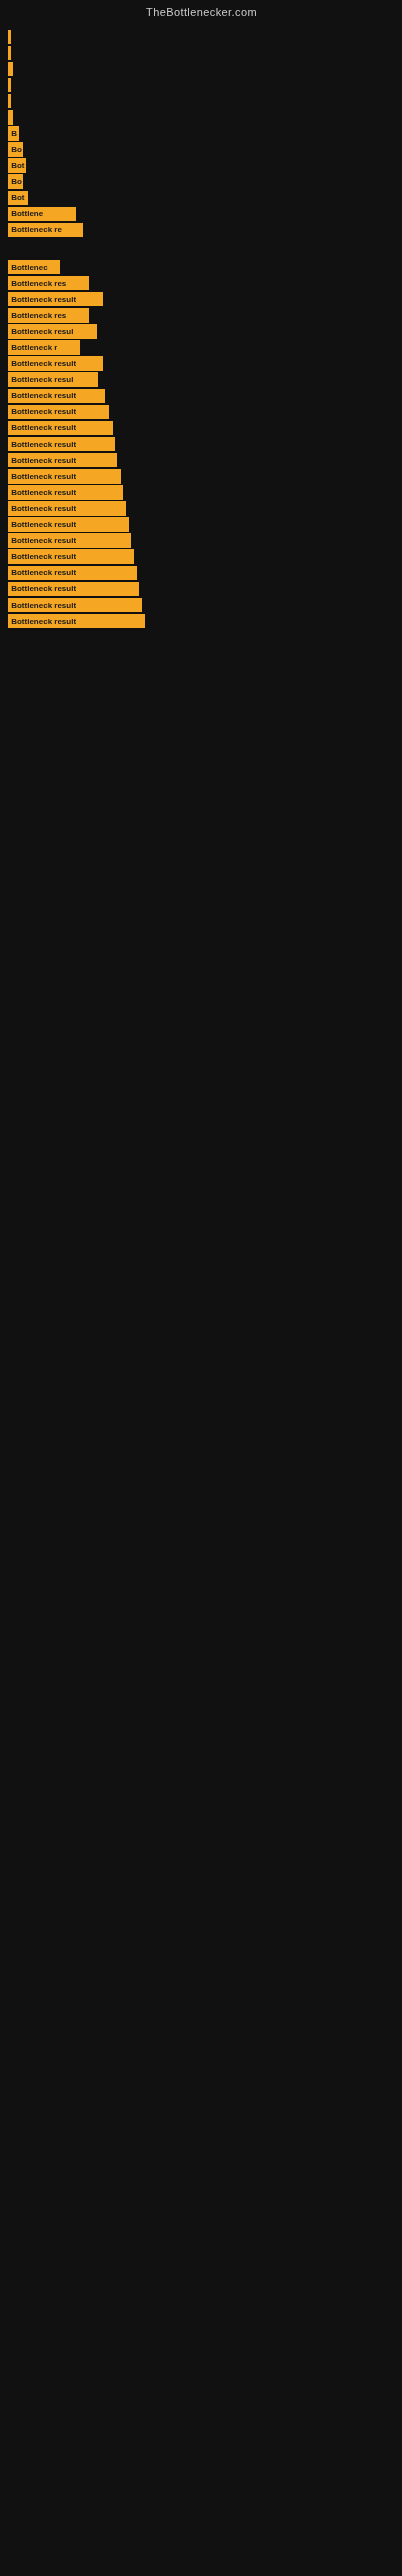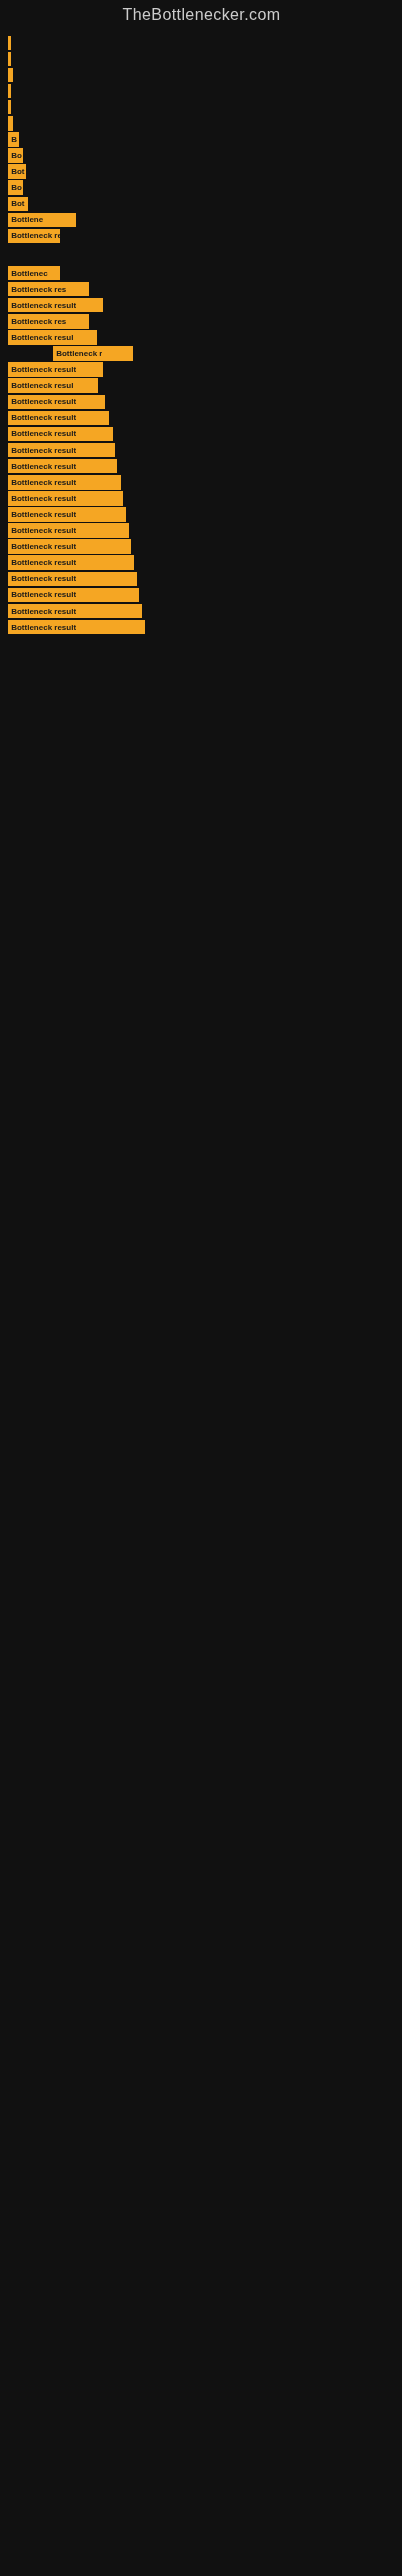--- a/index.html
+++ b/index.html
@@ -6,21 +6,21 @@
     body {
       background-color: #111111;
       width: 403px;
       min-height: 2576px;
       font-family: Arial, sans-serif;
       position: relative;
     }
     .site-title {
       text-align: center;
       color: #cccccc;
-      font-size: 16px;
+      font-size: 11px;
       padding: 6.4px 0 3.2px 0;
       letter-spacing: 0.4px;
     }
     .bars-container {
       padding: 8px 0 8px 8px;
       display: flex;
       flex-direction: column;
       gap: 0px;
     }
     .bar-row {
@@ -105,21 +105,21 @@
       <div class="bar" style="width: 20px;">
         <span class="bar-label">Bot</span>
       </div>
     </div>
     <div class="bar-row">
       <div class="bar" style="width: 68px;">
         <span class="bar-label">Bottlene</span>
       </div>
     </div>
     <div class="bar-row">
-      <div class="bar" style="width: 52px;">
+      <div class="bar" style="width: 75px;">
         <span class="bar-label">Bottleneck re</span>
       </div>
     </div>
     <div class="bar-row">
       <div class="bar" style="width: 52px; margin-top: 21px;">
         <span class="bar-label">Bottlenec</span>
       </div>
     </div>
     <div class="bar-row">
       <div class="bar" style="width: 81px;">
@@ -135,21 +135,21 @@
       <div class="bar" style="width: 81px;">
         <span class="bar-label">Bottleneck res</span>
       </div>
     </div>
     <div class="bar-row">
       <div class="bar" style="width: 89px;">
         <span class="bar-label">Bottleneck resul</span>
       </div>
     </div>
     <div class="bar-row">
-      <div class="bar" style="width: 80px; margin-left: 45px;">
+      <div class="bar" style="width: 72px;">
         <span class="bar-label">Bottleneck r</span>
       </div>
     </div>
     <div class="bar-row">
       <div class="bar" style="width: 95px;">
         <span class="bar-label">Bottleneck result</span>
       </div>
     </div>
     <div class="bar-row">
       <div class="bar" style="width: 90px;">

